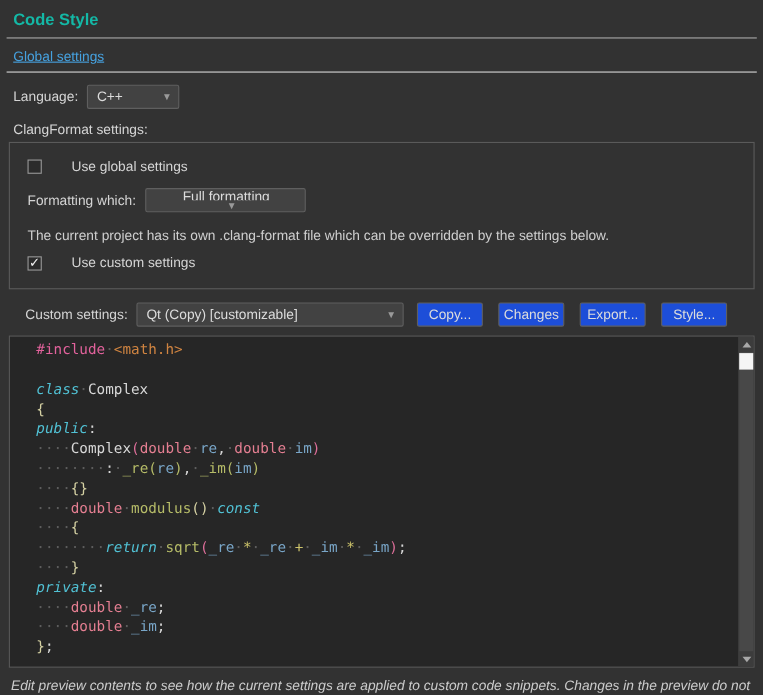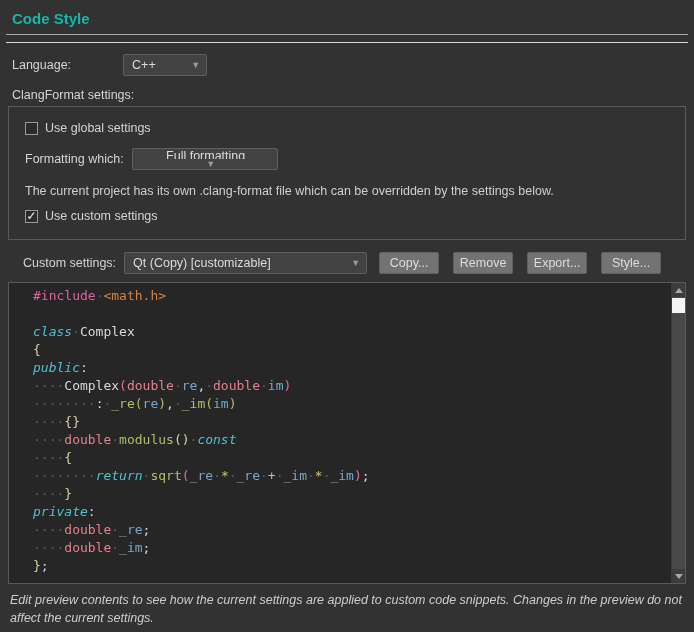--- a/index.html
+++ b/index.html
@@ -14,21 +14,21 @@
   }
   .page { padding: 8px 6px 0 6px; }
 
   .title { font-size: 15px; font-weight: bold; color: #14b8a6; margin: 2px 6px 0 6px; }
   .rule-1 { border: none; border-top: 1px solid #aaaaaa; margin: 7px 0 0 0; }
   .rule-2 { border: none; border-top: 1px solid #d8d8d8; margin: 7px 0 0 0; }
   .link-row { margin: 9px 6px 7px 6px; }
   .link { color: #46a2e0; text-decoration: underline; cursor: pointer; }
 
   .row { display: flex; align-items: center; }
-  .lang-row { margin: 11px 6px 12px 6px; gap: 44px; }
+  .lang-row { margin: 11px 6px 12px 6px; }
   .lang-row .label { margin-right: 8px; }
 
   .combo {
     background: #424242;
     border: 1px solid #5f5f5f;
     border-radius: 2px;
     height: 22px;
     display: inline-flex;
     align-items: center;
     padding: 0 6px 0 8px;
@@ -42,21 +42,21 @@
   .combo-mode { width: 146px; flex-direction: column; }
   .combo-custom { width: 243px; }
 
   .section-label { margin: 2px 6px 4px 6px; }
 
   .groupbox {
     border: 1px solid #5a5a5a;
     margin: 4px 2px 0 2px;
     padding: 12px 14px 14px 16px;
   }
-  .check-row { display: flex; align-items: center; margin: 2px 0; }
+  .check-row { display: flex; align-items: center; margin: 2px 0; gap: 20px; }
   .checkbox {
     width: 13px; height: 13px;
     background: #2b2b2b;
     border: 1px solid #9a9a9a;
     display: inline-flex; align-items: center; justify-content: center;
     margin-right: 7px;
     cursor: pointer;
     flex: none;
   }
   .checkbox.checked::after {
@@ -66,21 +66,21 @@
     line-height: 1;
     margin-top: -1px;
   }
   .mode-row { margin: 13px 0 4px 0; }
   .mode-row .label { margin-right: 8px; }
   .note { margin: 14px 0 11px 0; color: #cfcfcf; }
 
   .custom-row { margin: 12px 4px 8px 4px; display: flex; align-items: center; }
   .custom-row .label { margin-right: 8px; white-space: nowrap; margin-left: 13px; }
   .btn {
-    background: #737373;
+    background: #1d4ed8;
     border: 1px solid #5f5f5f;
     border-radius: 2px;
     color: #dcdcdc;
     font-family: "Liberation Sans", sans-serif;
     font-size: 12.5px;
     height: 22px;
     width: 60px;
     margin-left: 14px;
     cursor: pointer;
     padding: 0;
@@ -149,20 +149,23 @@
   }
 </style>
 </head>
 <body style="background: rgb(50, 50, 50);">
 
 <div class="page">
 
   <div class="title">Code Style</div>
   <hr class="rule-1">
 
+  <div class="link-row">
+    <span class="link" style="color: rgb(70, 162, 224);">Global settings</span>
+  </div>
   <hr class="rule-2">
 
   <div class="row lang-row">
     <span class="label">Language:</span>
     <div class="combo combo-lang">
       <span class="combo-text">C++</span>
       <span class="arrow">▼</span>
     </div>
   </div>
 
@@ -190,21 +193,21 @@
     </div>
   </div>
 
   <div class="custom-row">
     <span class="label">Custom settings:</span>
     <div class="combo combo-custom">
       <span class="combo-text">Qt (Copy) [customizable]</span>
       <span class="arrow">▼</span>
     </div>
     <button class="btn">Copy...</button>
-    <button class="btn">Remove</button>
+    <button class="btn">Changes</button>
     <button class="btn">Export...</button>
     <button class="btn">Style...</button>
   </div>
 
   <div class="editor" style="background: rgb(38, 38, 38);">
     <div class="editor-content"><div class="code-line"><span class="tk-pre">#include</span><span class="tk-ws">·</span><span class="tk-inc">&lt;math.h&gt;</span></div><div class="code-line">&nbsp;</div><div class="code-line"><span class="tk-kw">class</span><span class="tk-ws">·</span><span class="tk-txt">Complex</span></div><div class="code-line"><span class="tk-brc">{</span></div><div class="code-line"><span class="tk-kw">public</span><span class="tk-pun">:</span></div><div class="code-line"><span class="tk-ws">····</span><span class="tk-txt">Complex</span><span class="tk-par">(</span><span class="tk-type">double</span><span class="tk-ws">·</span><span class="tk-var">re</span><span class="tk-pun">,</span><span class="tk-ws">·</span><span class="tk-type">double</span><span class="tk-ws">·</span><span class="tk-var">im</span><span class="tk-par">)</span></div><div class="code-line"><span class="tk-ws">········</span><span class="tk-pun">:</span><span class="tk-ws">·</span><span class="tk-fn">_re</span><span class="tk-fn">(</span><span class="tk-var">re</span><span class="tk-fn">)</span><span class="tk-pun">,</span><span class="tk-ws">·</span><span class="tk-fn">_im</span><span class="tk-fn">(</span><span class="tk-var">im</span><span class="tk-fn">)</span></div><div class="code-line"><span class="tk-ws">····</span><span class="tk-brc">{}</span></div><div class="code-line"><span class="tk-ws">····</span><span class="tk-type">double</span><span class="tk-ws">·</span><span class="tk-fn">modulus</span><span class="tk-brc">()</span><span class="tk-ws">·</span><span class="tk-kw">const</span></div><div class="code-line"><span class="tk-ws">····</span><span class="tk-brc">{</span></div><div class="code-line"><span class="tk-ws">········</span><span class="tk-kw">return</span><span class="tk-ws">·</span><span class="tk-fn">sqrt</span><span class="tk-par">(</span><span class="tk-var">_re</span><span class="tk-ws">·</span><span class="tk-op">*</span><span class="tk-ws">·</span><span class="tk-var">_re</span><span class="tk-ws">·</span><span class="tk-op">+</span><span class="tk-ws">·</span><span class="tk-var">_im</span><span class="tk-ws">·</span><span class="tk-op">*</span><span class="tk-ws">·</span><span class="tk-var">_im</span><span class="tk-par">)</span><span class="tk-pun">;</span></div><div class="code-line"><span class="tk-ws">····</span><span class="tk-brc">}</span></div><div class="code-line"><span class="tk-kw">private</span><span class="tk-pun">:</span></div><div class="code-line"><span class="tk-ws">····</span><span class="tk-type">double</span><span class="tk-ws">·</span><span class="tk-var">_re</span><span class="tk-pun">;</span></div><div class="code-line"><span class="tk-ws">····</span><span class="tk-type">double</span><span class="tk-ws">·</span><span class="tk-var">_im</span><span class="tk-pun">;</span></div><div class="code-line"><span class="tk-brc">}</span><span class="tk-pun">;</span></div></div>
     <div class="vscrollbar">
       <div class="scroll-btn up">
           <span class="tri tri-up"></span>
         </div>

